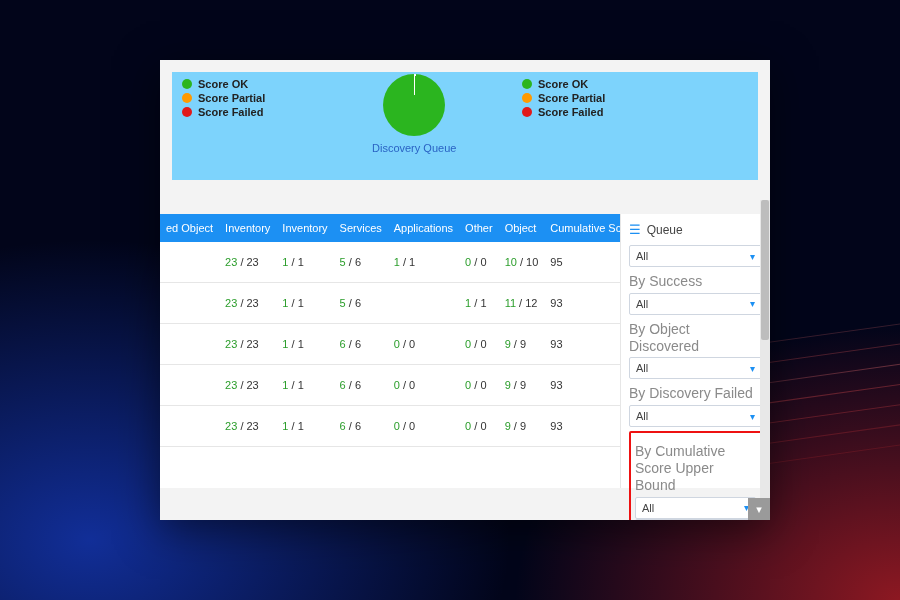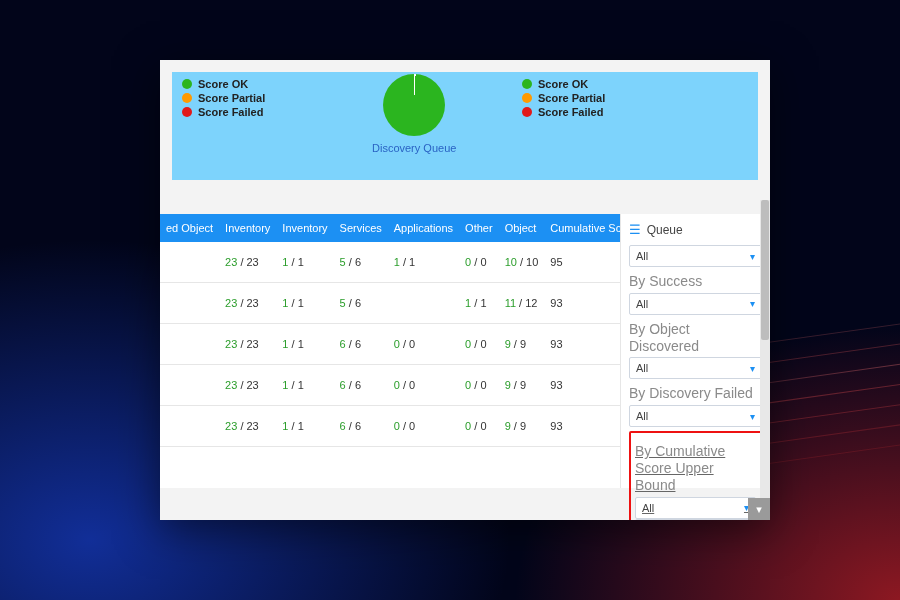--- a/index.html
+++ b/index.html
@@ -64,21 +64,21 @@
   .filter-title { display:flex; align-items:center; gap:6px; font-size:12px; color:#444; margin-bottom:8px; }
   .filter-icon { color:#1c90f3; font-size:13px; }
   .filter-label { font-size:14px; color:#8a8a8a; margin:6px 0 3px 0; line-height:1.2; }
   .filter-select {
     display:flex; justify-content:space-between; align-items:center;
     border:1px solid #cfd6e0; border-radius:2px; padding:4px 6px;
     font-size:11px; color:#444; background:#fff; cursor:pointer;
   }
   .chev { color:#1c90f3; font-size:10px; }
   .highlight-box {
-    border:2px solid #e11; border-radius:2px; padding:4px 4px 22px 4px; margin-top:4px;text-decoration:underline;
+    border:2px solid #e11; border-radius:2px; padding:4px 4px 22px 4px; margin-top:4px;
   }
   .scroll-track {
     position:absolute; right:0; top:140px; width:10px; height:370px;
     background:#e8e8e8;
   }
   .scroll-thumb { position:absolute; left:1px; top:0; width:8px; height:140px; background:#bdbdbd; border-radius:2px; }
   .scroll-down {
     position:absolute; right:0; bottom:0; width:22px; height:22px;
     background:#9a9a9a; color:#fff; display:flex; align-items:center; justify-content:center;
     font-size:11px;

